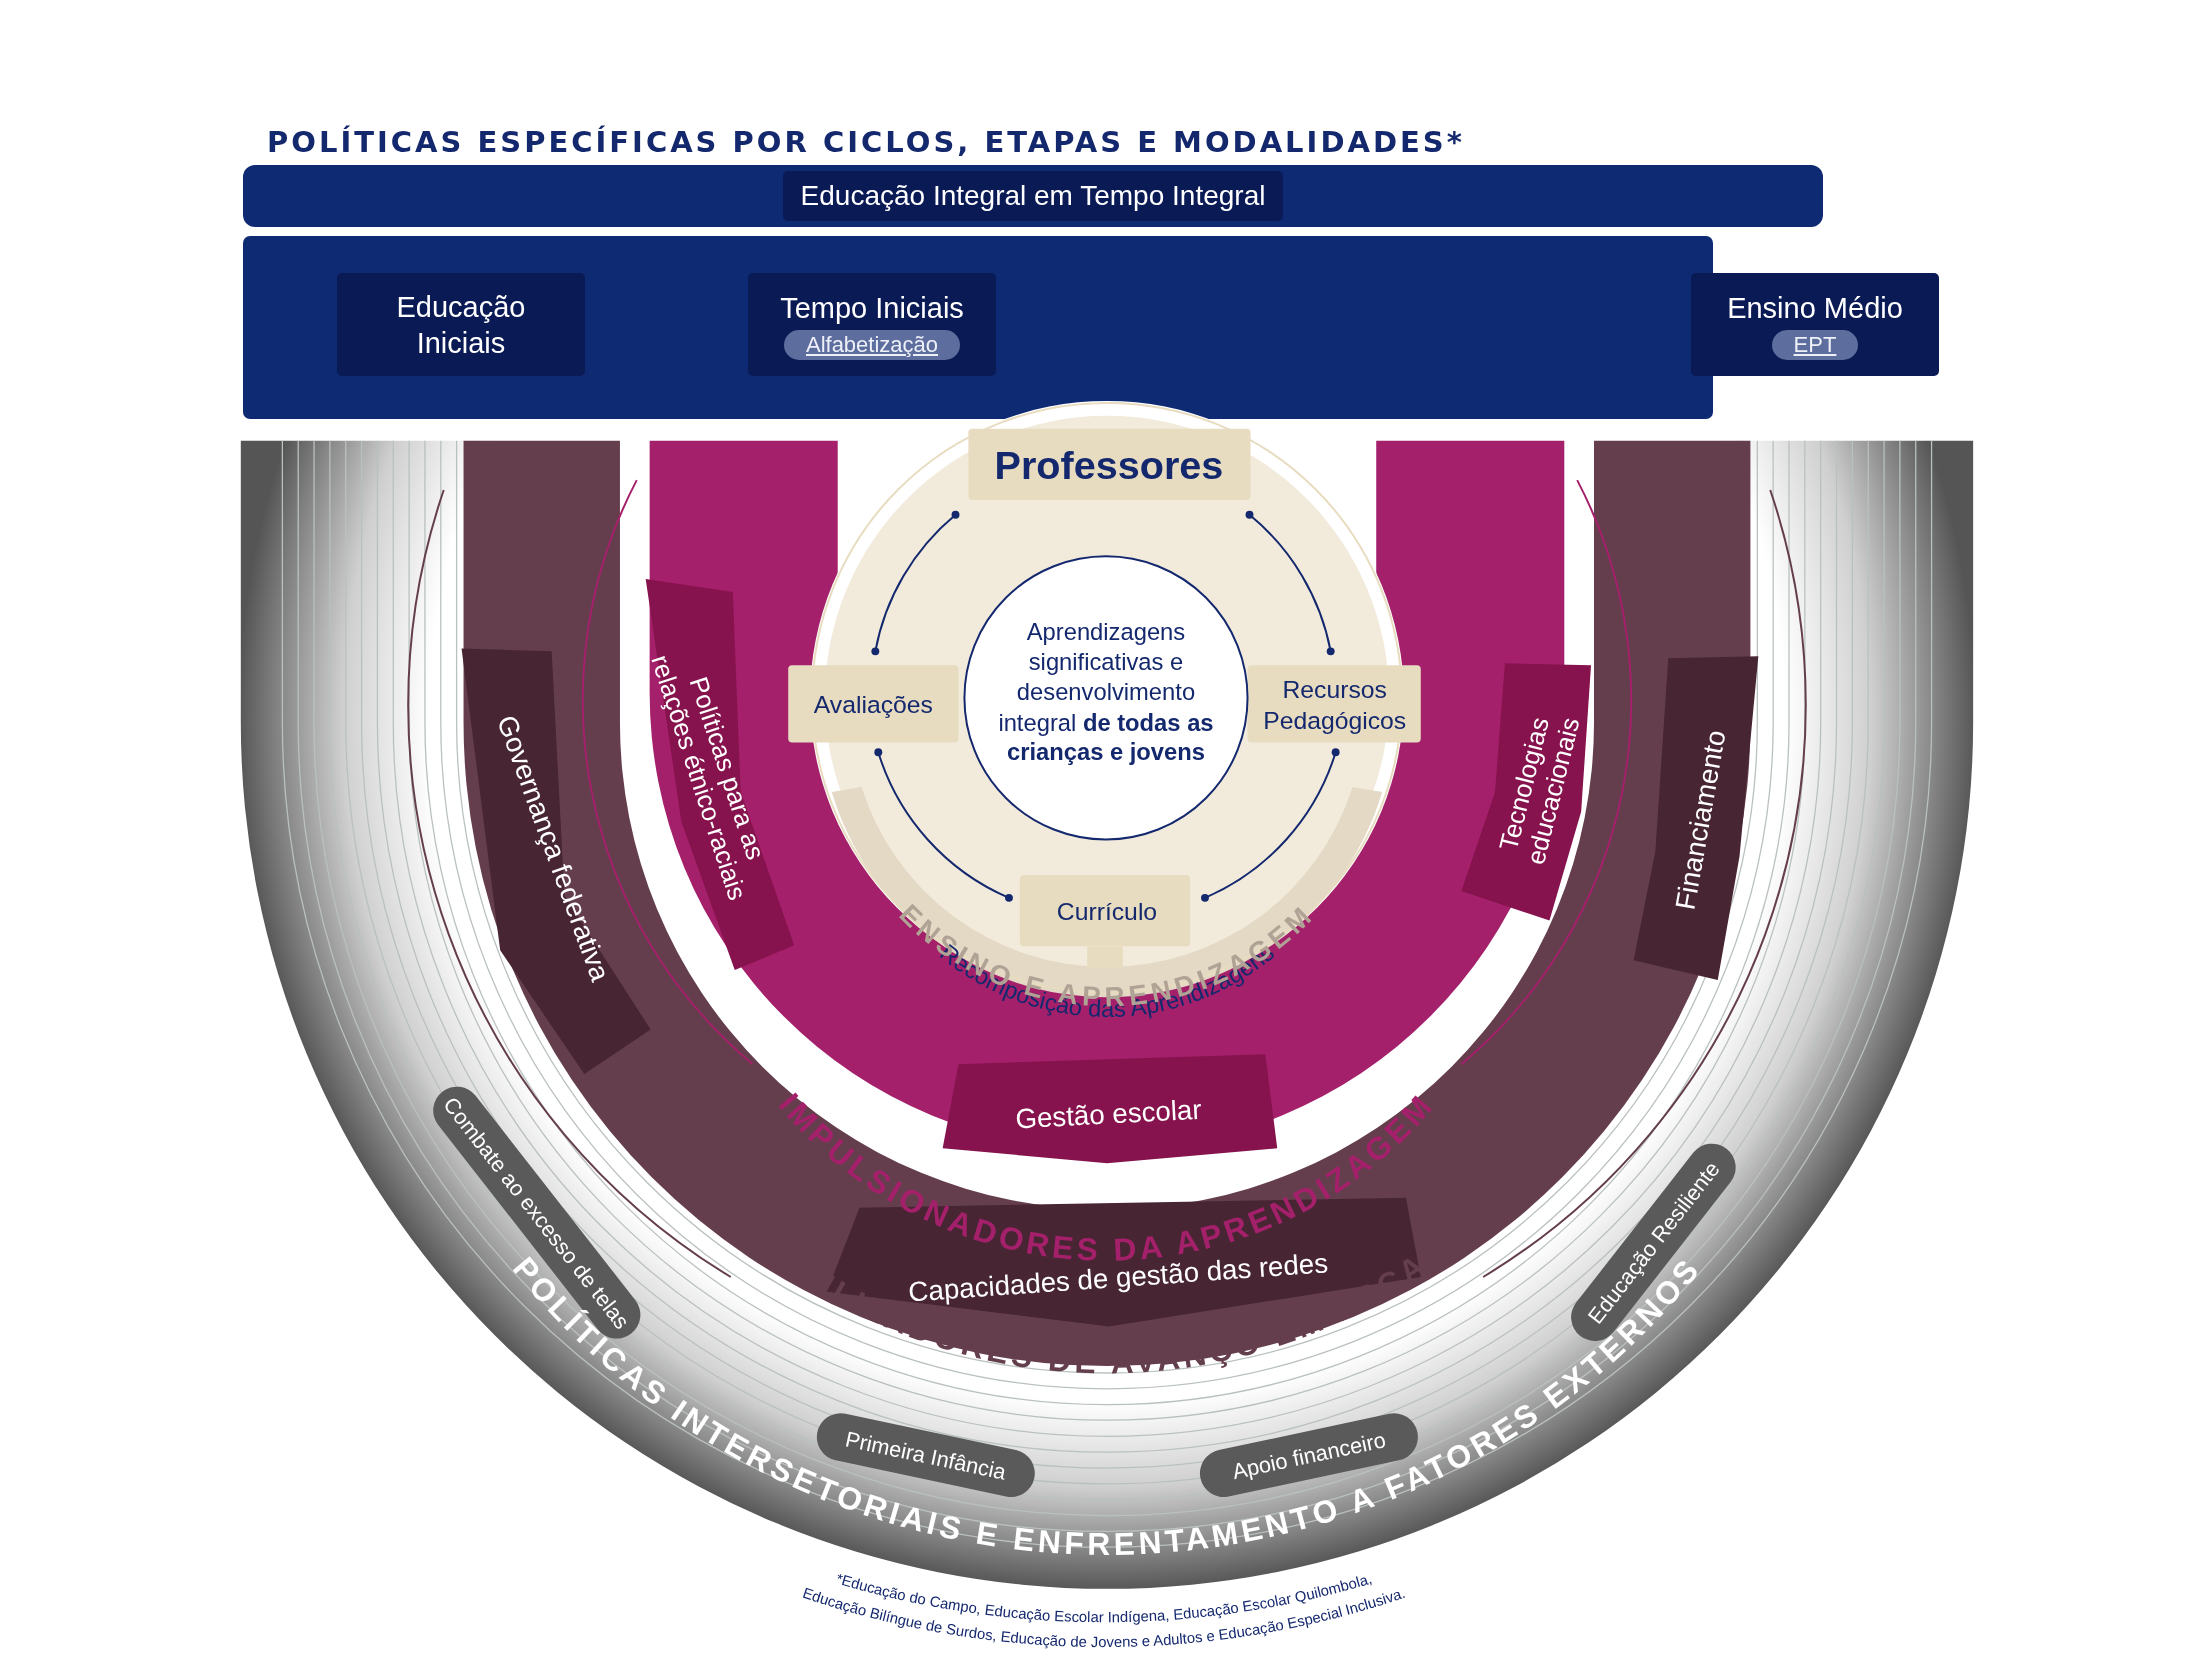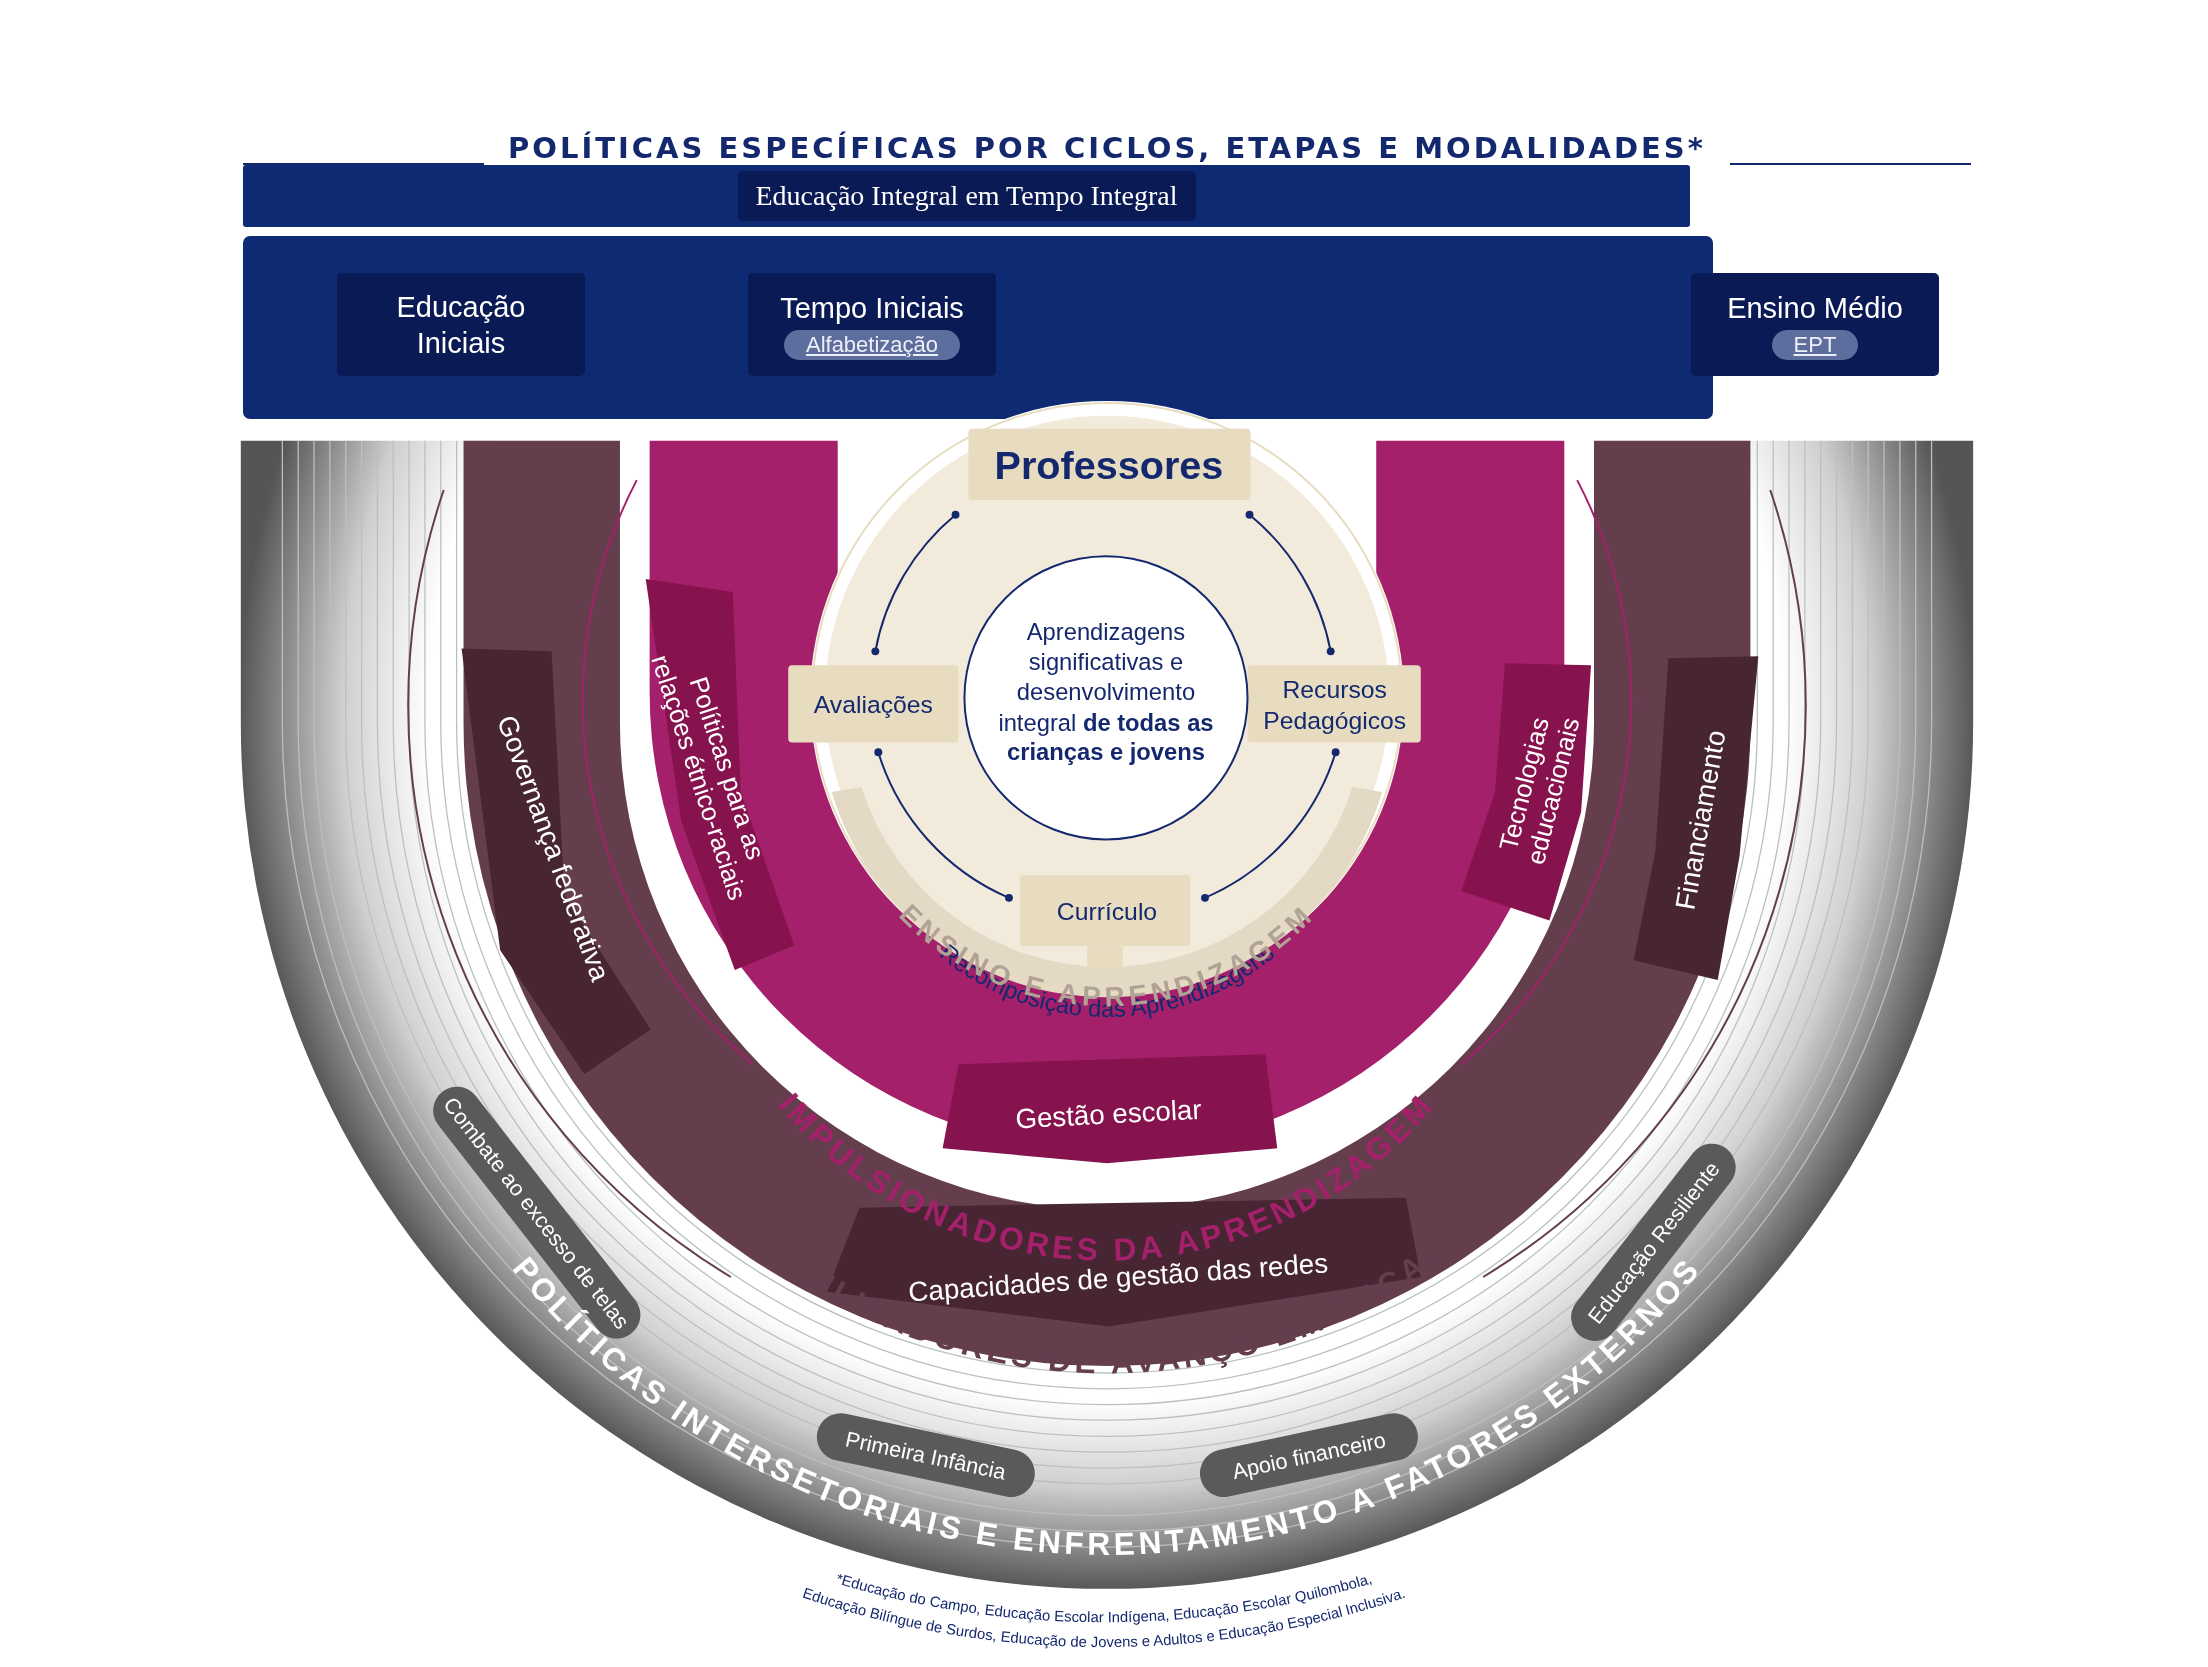--- a/index.html
+++ b/index.html
@@ -1,20 +1,20 @@
 <!DOCTYPE html>
 <html><head>
 <meta charset="utf-8">
 <style>
   html,body{margin:0;padding:0;background:#ffffff;}
   body{width:2209px;height:1667px;position:relative;overflow:hidden;font-family:"Liberation Sans","DejaVu Sans",sans-serif;}
-  .title-row{position:absolute;left:243px;top:119px;width:1728px;height:46px;display:flex;align-items:flex-end;}
+  .title-row{position:absolute;left:243px;top:119px;width:1728px;height:46px;display:flex;align-items:flex-start;flex-direction:column;}
   .title-line{flex:1;height:2px;background:#14286e;}
   .title-text{padding:0 24px;font-family:"DejaVu Sans",sans-serif;font-weight:bold;font-size:29px;letter-spacing:3px;color:#14286e;white-space:nowrap;}
-  .bar-top{position:absolute;left:243px;top:165px;width:1447px;height:62px;background:#0e2a72;border-radius:3px;display:flex;align-items:center;justify-content:center;font-family:Liberation Serif, serif;}
+  .bar-top{position:absolute;left:243px;top:165px;width:1580px;height:62px;background:#0e2a72;border-radius:12px;display:flex;align-items:center;justify-content:center;}
   .bar-top-chip{background:#0a1a55;color:#fff;font-size:28px;padding:9px 18px;border-radius:5px;}
   .bar-stages{position:absolute;left:243px;top:236px;width:1470px;height:183px;background:#0e2a72;border-radius:7px;}
   .stage{position:absolute;top:37px;width:248px;height:103px;background:#0a1a55;border-radius:5px;color:#fff;display:flex;flex-direction:column;align-items:center;justify-content:center;text-align:center;font-size:29px;line-height:36px;}
   .stage .pill{margin-top:4px;background:#5c6d9e;border-radius:16px;font-size:22px;line-height:30px;padding:0 22px;color:#eef0f8;text-decoration:underline;}
   svg.diagram{position:absolute;left:0;top:0;}
   .svgtext{font-family:"Liberation Sans","DejaVu Sans",sans-serif;}
 </style>
 </head>
 <body>
 

